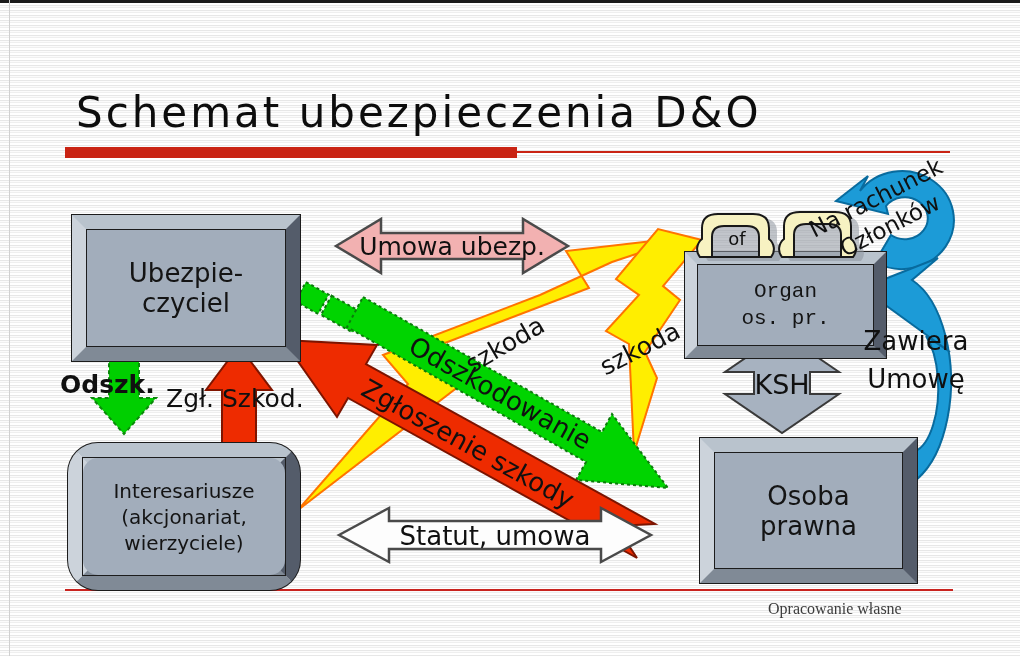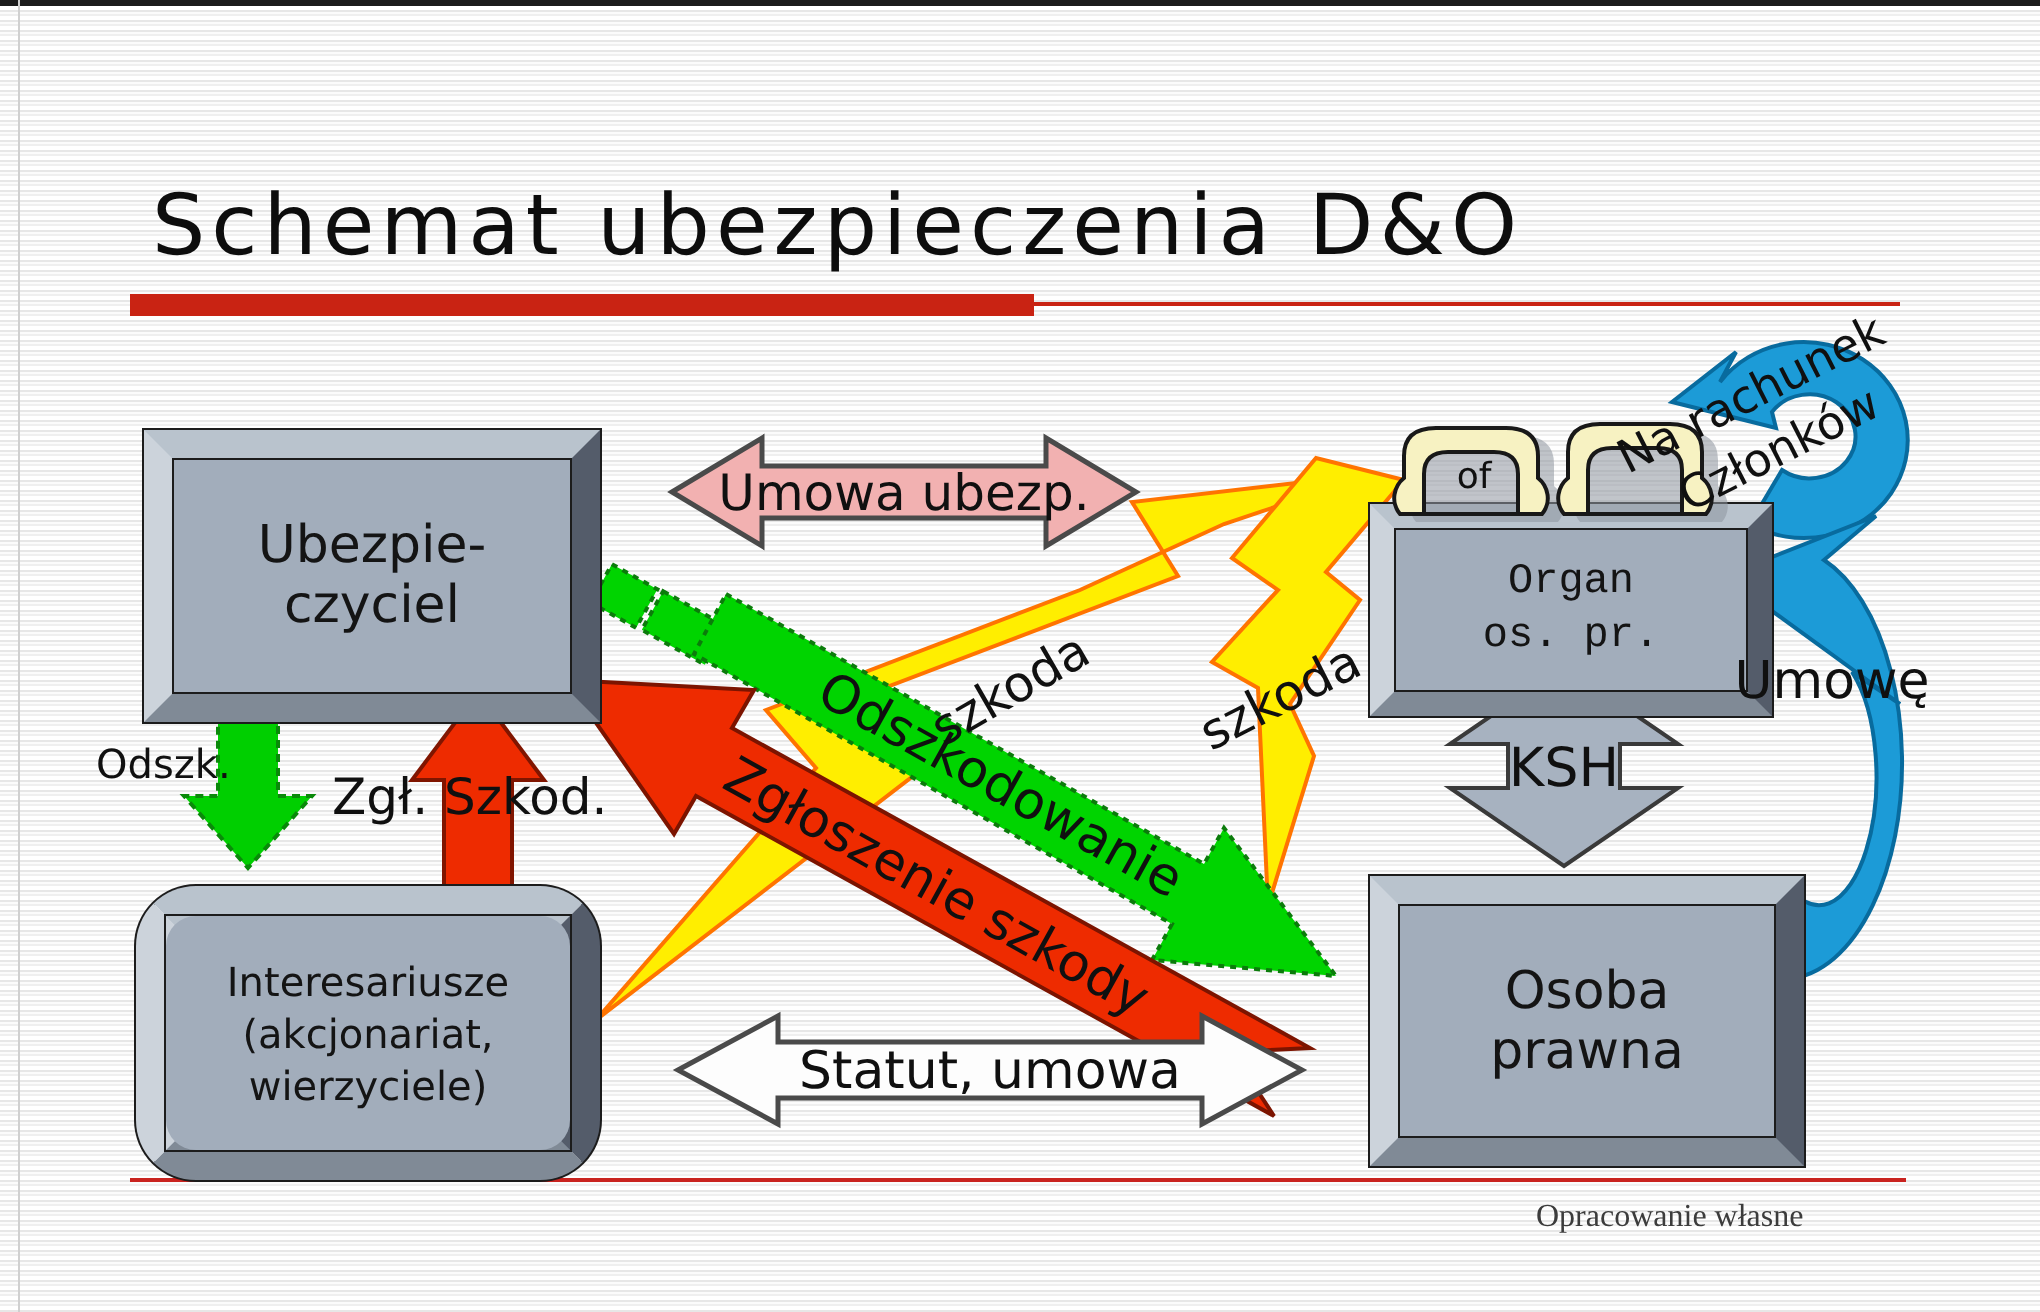--- a/index.html
+++ b/index.html
@@ -27,21 +27,21 @@
     background:#a2adbb;box-shadow:0 0 0 1px #1c1c1c;display:flex;align-items:center;justify-content:center;}
   .box3d .face{width:100%;height:100%;display:flex;flex-direction:column;align-items:center;justify-content:center;
     box-shadow:0 0 0 1px #1c1c1c;}
   .box3d .face span{display:block;color:#141414;text-align:center;}
   #box-insurer{left:72px;top:215px;width:198px;height:116px;}
   #box-insurer span{font-size:26px;line-height:30px;}
   #box-stakeholders{left:68px;top:443px;width:202px;height:117px;border-radius:30px;}
   #box-stakeholders span{font-size:20px;line-height:26px;}
   #box-organ{left:685px;top:252px;width:175px;height:80px;border-width:13px;}
   #box-organ span{font-size:21px;line-height:27px;font-family:Liberation Mono, monospace;}
-  #box-legal{left:685px;top:438px;width:187px;height:115px;}
+  #box-legal{left:700px;top:438px;width:187px;height:115px;}
   #box-legal span{font-size:26px;line-height:30px;}
 </style>
 </head>
 <body>
 
 <div id="stage">
   <div id="topbar"></div>
   <div id="leftedge"></div>
 
   <div id="title" class="lbl">Schemat ubezpieczenia D&amp;O</div>
@@ -138,29 +138,30 @@
       <path fill-rule="evenodd" fill="#f7f2c2" stroke="#181818" stroke-width="2" d="M700,257 C695,251 697,243 702,239 L702,228 Q702,214 718,214 L753,214 Q769,214 769,228 L769,239 C774,243 776,251 771,257 Z
            M712,257 L712,237 Q712,226 724,226 L747,226 Q759,226 759,237 L759,257 Z"></path>
     </g>
     <g>
       <path fill-rule="evenodd" fill="#f7f2c2" stroke="#181818" stroke-width="2" d="M782,257 C777,251 779,243 784,239 L784,226 Q784,212 800,212 L835,212 Q851,212 851,226 L851,239 C856,243 858,251 853,257 Z
            M794,257 L794,235 Q794,224 806,224 L829,224 Q841,224 841,235 L841,257 Z"></path>
     </g>
   </svg>
 
   <div class="lbl" style="left:352px;top:232px;width:200px;text-align:center;font-size:25px;">Umowa ubezp.</div>
-  <div class="lbl" style="left:48px;top:370px;font-size:20px;">Odszk.</div>
+  <div class="lbl" style="left:60px;top:370px;font-size:25px;font-weight:bold;">Odszk.</div>
   <div class="lbl" style="left:166px;top:384px;font-size:25px;">Zgł. Szkod.</div>
   <div class="lbl rot" style="left:385px;top:378px;width:230px;font-size:26px;transform:rotate(29deg);">Odszkodowanie</div>
   <div class="lbl rot" style="left:328px;top:429px;width:280px;font-size:26px;transform:rotate(29deg);">Zgłoszenie szkody</div>
   <div class="lbl rot" style="left:455px;top:330px;width:100px;font-size:25px;transform:rotate(-30deg);">szkoda</div>
   <div class="lbl rot" style="left:590px;top:334px;width:100px;font-size:25px;transform:rotate(-27deg);">szkoda</div>
   <div class="lbl" style="left:742px;top:369px;width:80px;text-align:center;font-size:27px;">KSH</div>
   <div class="lbl" style="left:390px;top:521px;width:210px;text-align:center;font-size:26px;">Statut, umowa</div>
   <div class="lbl" style="left:722px;top:228px;width:30px;text-align:center;font-size:18px;">of</div>
   <div class="lbl rot" style="left:793px;top:181px;width:180px;font-size:23px;line-height:31px;transform:rotate(-27deg);">
     <span style="display:block">Na rachunek</span>
     <span style="display:block">Członków</span>
   </div>
   <div class="lbl" style="left:836px;top:322px;width:160px;text-align:center;font-size:26px;line-height:38px;">
+    <span style="display:block">Zawiera</span>
     <span style="display:block">Umowę</span>
   </div>
 </div>
 
 </body></html>

